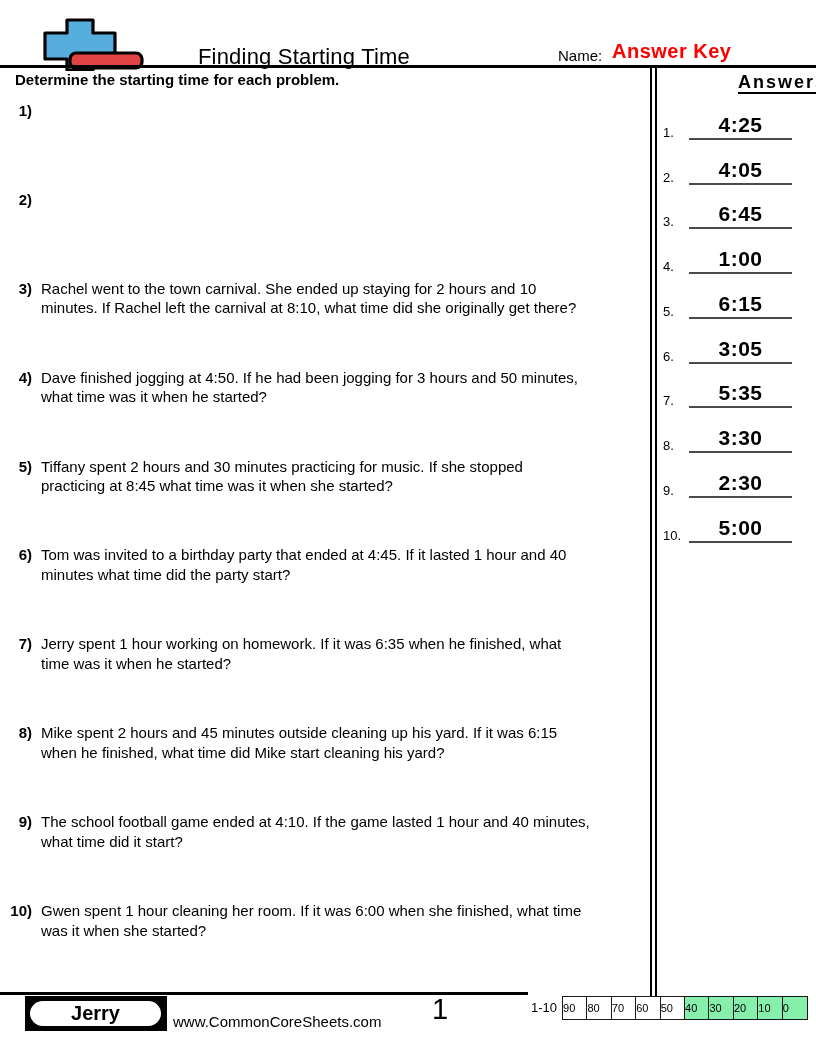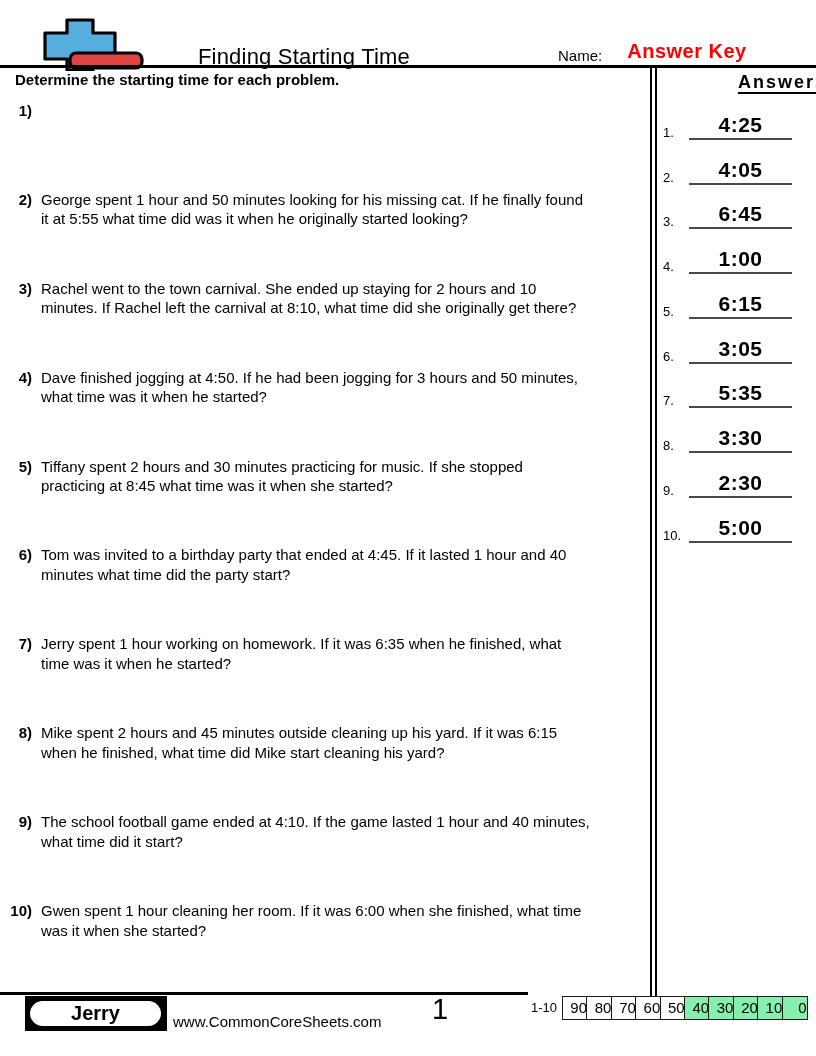--- a/index.html
+++ b/index.html
@@ -10,21 +10,21 @@
   }
 
   
   .logo-svg { position:absolute; left:40px; top:17px; }
   .title {
     position:absolute; left:144px; top:44px; width:320px;
     text-align:center; font-size:22px; letter-spacing:.2px;
   }
   .name-label { position:absolute; left:558px; top:47px; font-size:15px; }
   .name-value {
-    position:absolute; left:612px; top:40px; width:150px; text-align:center;
+    position:absolute; left:612px; top:40px; width:150px; text-align:left;
     font-size:20px; font-weight:bold; color:#ff0000; letter-spacing:.5px;
   }
   .header-rule { position:absolute; left:0; top:65px; width:816px; height:3px; background:#000; }
   .instruction { position:absolute; left:15px; top:71px; font-size:15px; font-weight:bold; }
 
   
   .v-rule {
     position:absolute; left:650px; top:68px; height:928px; width:7px;
     border-left:2px solid #000; border-right:2px solid #000; box-sizing:border-box;
   }
@@ -67,22 +67,22 @@
     position:absolute; left:3px; top:3px; right:4px; bottom:3px;
     background:#fff; border:2.5px solid #000; border-radius:15px;
     display:flex; align-items:center; justify-content:center;
     font-size:20px; font-weight:bold;
   }
   .site { position:absolute; left:173px; top:1013px; font-size:15px; }
   .page-num { position:absolute; left:415px; top:993px; width:50px; text-align:center; font-size:29px; }
   .score { position:absolute; left:531px; top:996px; display:flex; align-items:center; }
   .score-label { font-size:13px; margin-right:5px; line-height:22px; }
   .score-cell {
-    width:24px; height:22px; line-height:22px; text-align:right;
-    font-size:15px; border:1.6px solid #1a1a1a; margin-left:-1.6px;
+    width:24px; height:22px; line-height:22px; text-align:left;
+    font-size:11px; border:1.6px solid #1a1a1a; margin-left:-1.6px;
     background:#fff; box-sizing:content-box;
   }
   .score-cell.first { margin-left:0; }
   .score-cell.blue { background:#86efac; }
 </style>
 </head>
 <body>
 
 <div class="page">
 
@@ -98,22 +98,20 @@
   <div class="instruction">Determine the starting time for each problem.</div>
 
   <div class="v-rule"></div>
 
   <div class="questions">
     <div class="question">
       <span class="qnum">1)</span>
     </div>
     <div class="question">
       <span class="qnum">2)</span>
-      <span class="qtext">George spent 1 hour and 50 minutes looking for his missing cat. If he finally found
-it at 5:55 what time did was it when he originally started looking?</span>
     </div>
     <div class="question">
       <span class="qnum">3)</span>
       <span class="qtext">Rachel went to the town carnival. She ended up staying for 2 hours and 10
 minutes. If Rachel left the carnival at 8:10, what time did she originally get there?</span>
     </div>
     <div class="question">
       <span class="qnum">4)</span>
       <span class="qtext">Dave finished jogging at 4:50. If he had been jogging for 3 hours and 50 minutes,
 what time was it when he started?</span>

